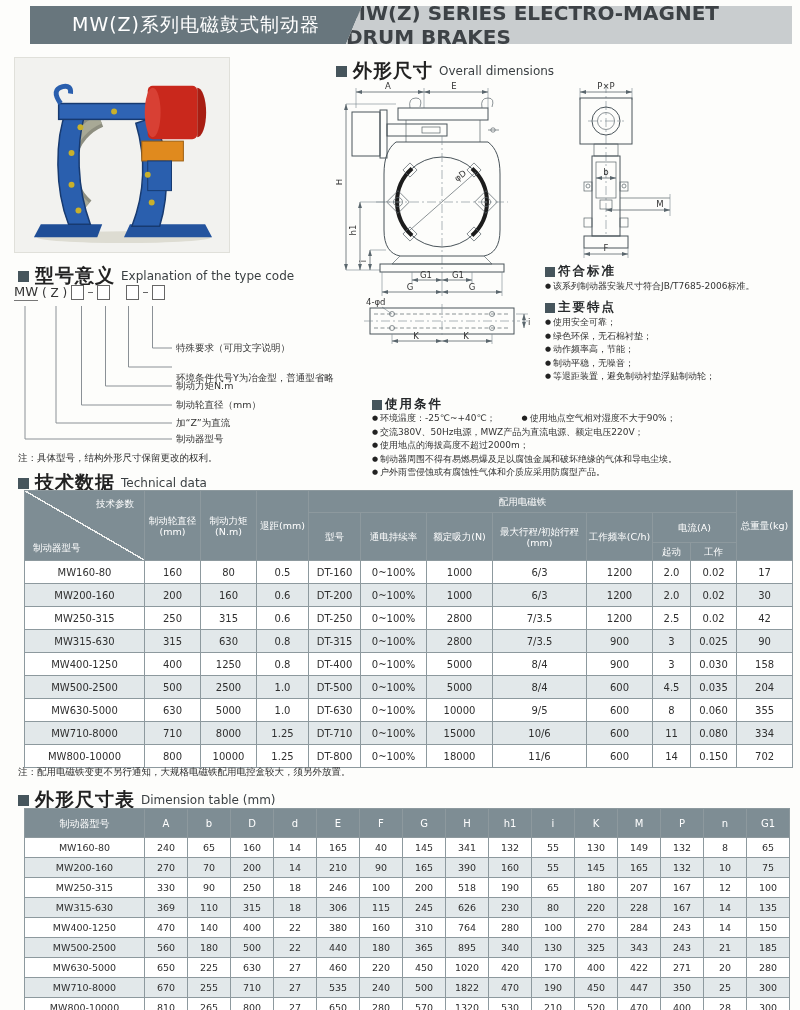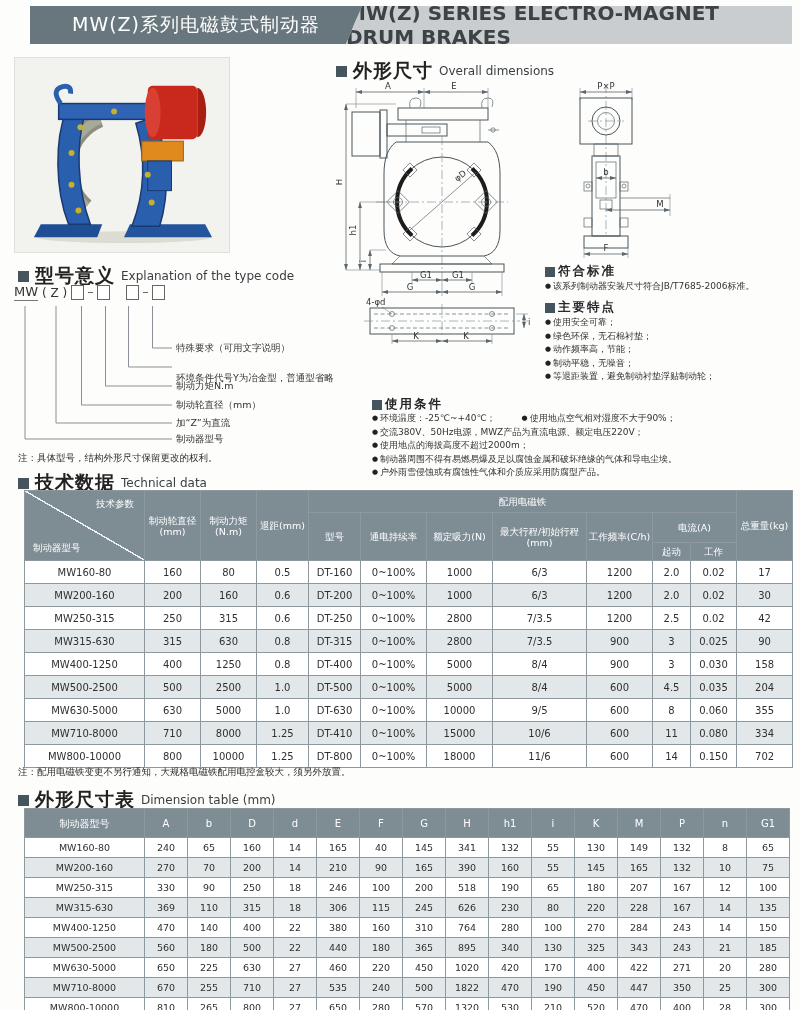--- a/index.html
+++ b/index.html
@@ -466,21 +466,21 @@
           <td>600</td>
           <td>8</td>
           <td>0.060</td>
           <td>355</td>
         </tr>
         <tr>
           <td>MW710-8000</td>
           <td>710</td>
           <td>8000</td>
           <td>1.25</td>
-          <td>DT-410</td>
+          <td>DT-710</td>
           <td>0~100%</td>
           <td>15000</td>
           <td>10/6</td>
           <td>600</td>
           <td>11</td>
           <td>0.080</td>
           <td>334</td>
         </tr>
         <tr>
           <td>MW800-10000</td>

